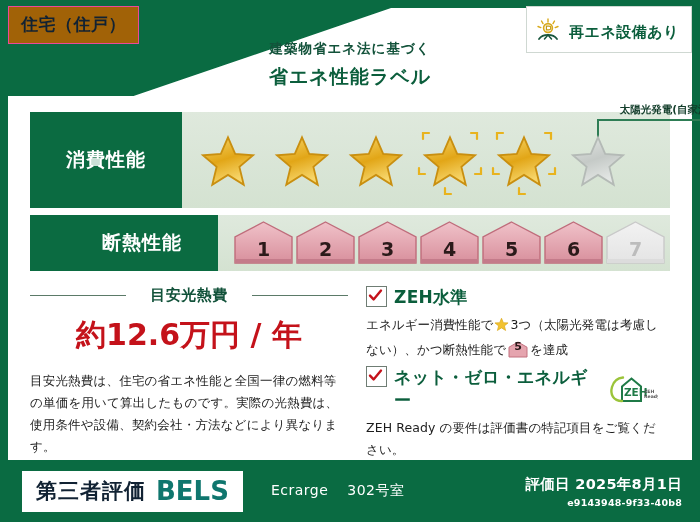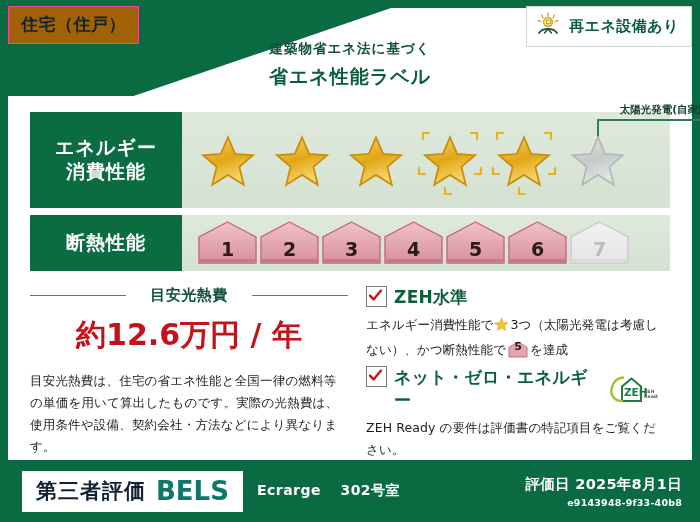--- a/index.html
+++ b/index.html
@@ -39,21 +39,21 @@
     padding:6px 12px 7px 12px;
     font-size:17px;font-weight:bold;color:#123;
     letter-spacing:.5px;
     z-index:20;
   }
 
   
   .renew-badge{
     position:absolute;right:8px;top:6px;
     background:#ffffff;border:1px solid #cfd8d2;
-    padding:5px 12px 6px 8px;
+    padding:11px 12px 6px 8px;
     display:flex;align-items:center;gap:8px;
     z-index:20;
   }
   .renew-badge .txt{font-size:15px;font-weight:bold;color:#0b5e3c;letter-spacing:.5px;}
 
   
   .title-wrap{
     position:absolute;left:0;right:0;top:40px;text-align:center;z-index:15;
   }
   .title-sub{font-size:13.5px;font-weight:bold;color:#12523a;letter-spacing:1px;}
@@ -61,21 +61,21 @@
 
   
   .perf-area{position:absolute;left:30px;top:112px;width:640px;z-index:16;}
   .perf-row{display:flex;align-items:stretch;margin-bottom:7px;}
   .perf-tag{
     width:152px;background:#0b6b41;color:#fff;
     display:flex;flex-direction:column;align-items:center;justify-content:center;
     font-size:19px;font-weight:bold;line-height:1.25;letter-spacing:1px;
     flex:0 0 auto;
   }
-  .perf-tag.small{font-size:19px;}
+  .perf-tag.small{font-size:19px;padding-left:36px;}
   .perf-val{
     flex:1;background:linear-gradient(180deg,#dfe9dd 0%,#d4e2d1 100%);
     position:relative;
   }
 
   
   .stars-row{height:96px;display:flex;align-items:center;padding-left:10px;gap:2px;position:relative;}
   .star-cell{width:72px;height:72px;position:relative;display:flex;align-items:center;justify-content:center;}
   .solar-bracket{
     position:absolute;left:415px;top:7px;width:160px;height:22px;
@@ -145,21 +145,21 @@
   .footer{
     position:absolute;left:0;right:0;bottom:0;height:62px;background:#0a6b42;z-index:18;
     display:flex;align-items:center;
   }
   .bels-box{
     margin-left:22px;background:#ffffff;padding:5px 14px 6px 14px;
     display:flex;align-items:center;gap:10px;
   }
   .bels-box .jp{font-size:21px;font-weight:bold;color:#123;letter-spacing:1px;}
   .bels-box .bels{font-size:26px;font-weight:bold;color:#0f766e;letter-spacing:0px;}
-  .bldg{margin-left:14px;color:#fff;font-size:14px;font-weight:bold;letter-spacing:.5px;}
+  .bldg{margin-left:28px;color:#fff;font-size:14px;font-weight:normal;letter-spacing:.5px;}
   .bldg .room{margin-left:14px;}
   .foot-right{margin-left:auto;margin-right:18px;text-align:right;color:#fff;}
   .foot-right .date{font-size:14.5px;font-weight:bold;letter-spacing:.3px;}
   .foot-right .uid{font-size:9.5px;font-weight:bold;margin-top:3px;letter-spacing:.2px;}
 </style>
 </head>
 <body>
 
 <div class="label-root">
 
@@ -193,21 +193,20 @@
 
   <div class="title-wrap">
     <div class="title-sub">建築物省エネ法に基づく</div>
     <div class="title-main">省エネ性能ラベル</div>
   </div>
 
   <div class="perf-area">
 
     <div class="perf-row">
       <div class="perf-tag">
-        <span>エネルギー</span>
         <span>消費性能</span>
       </div>
       <div class="perf-val">
         <div class="solar-bracket"></div>
         <div class="solar-bracket-label">太陽光発電(自家消費)分</div>
         <div class="stars-row" id="stars-row">
             <div class="star-cell">
               <svg width="72" height="72" viewBox="0 0 72 72">
                 <defs>
                   <linearGradient id="sg1" x1="0" y1="0" x2="0.35" y2="1">

